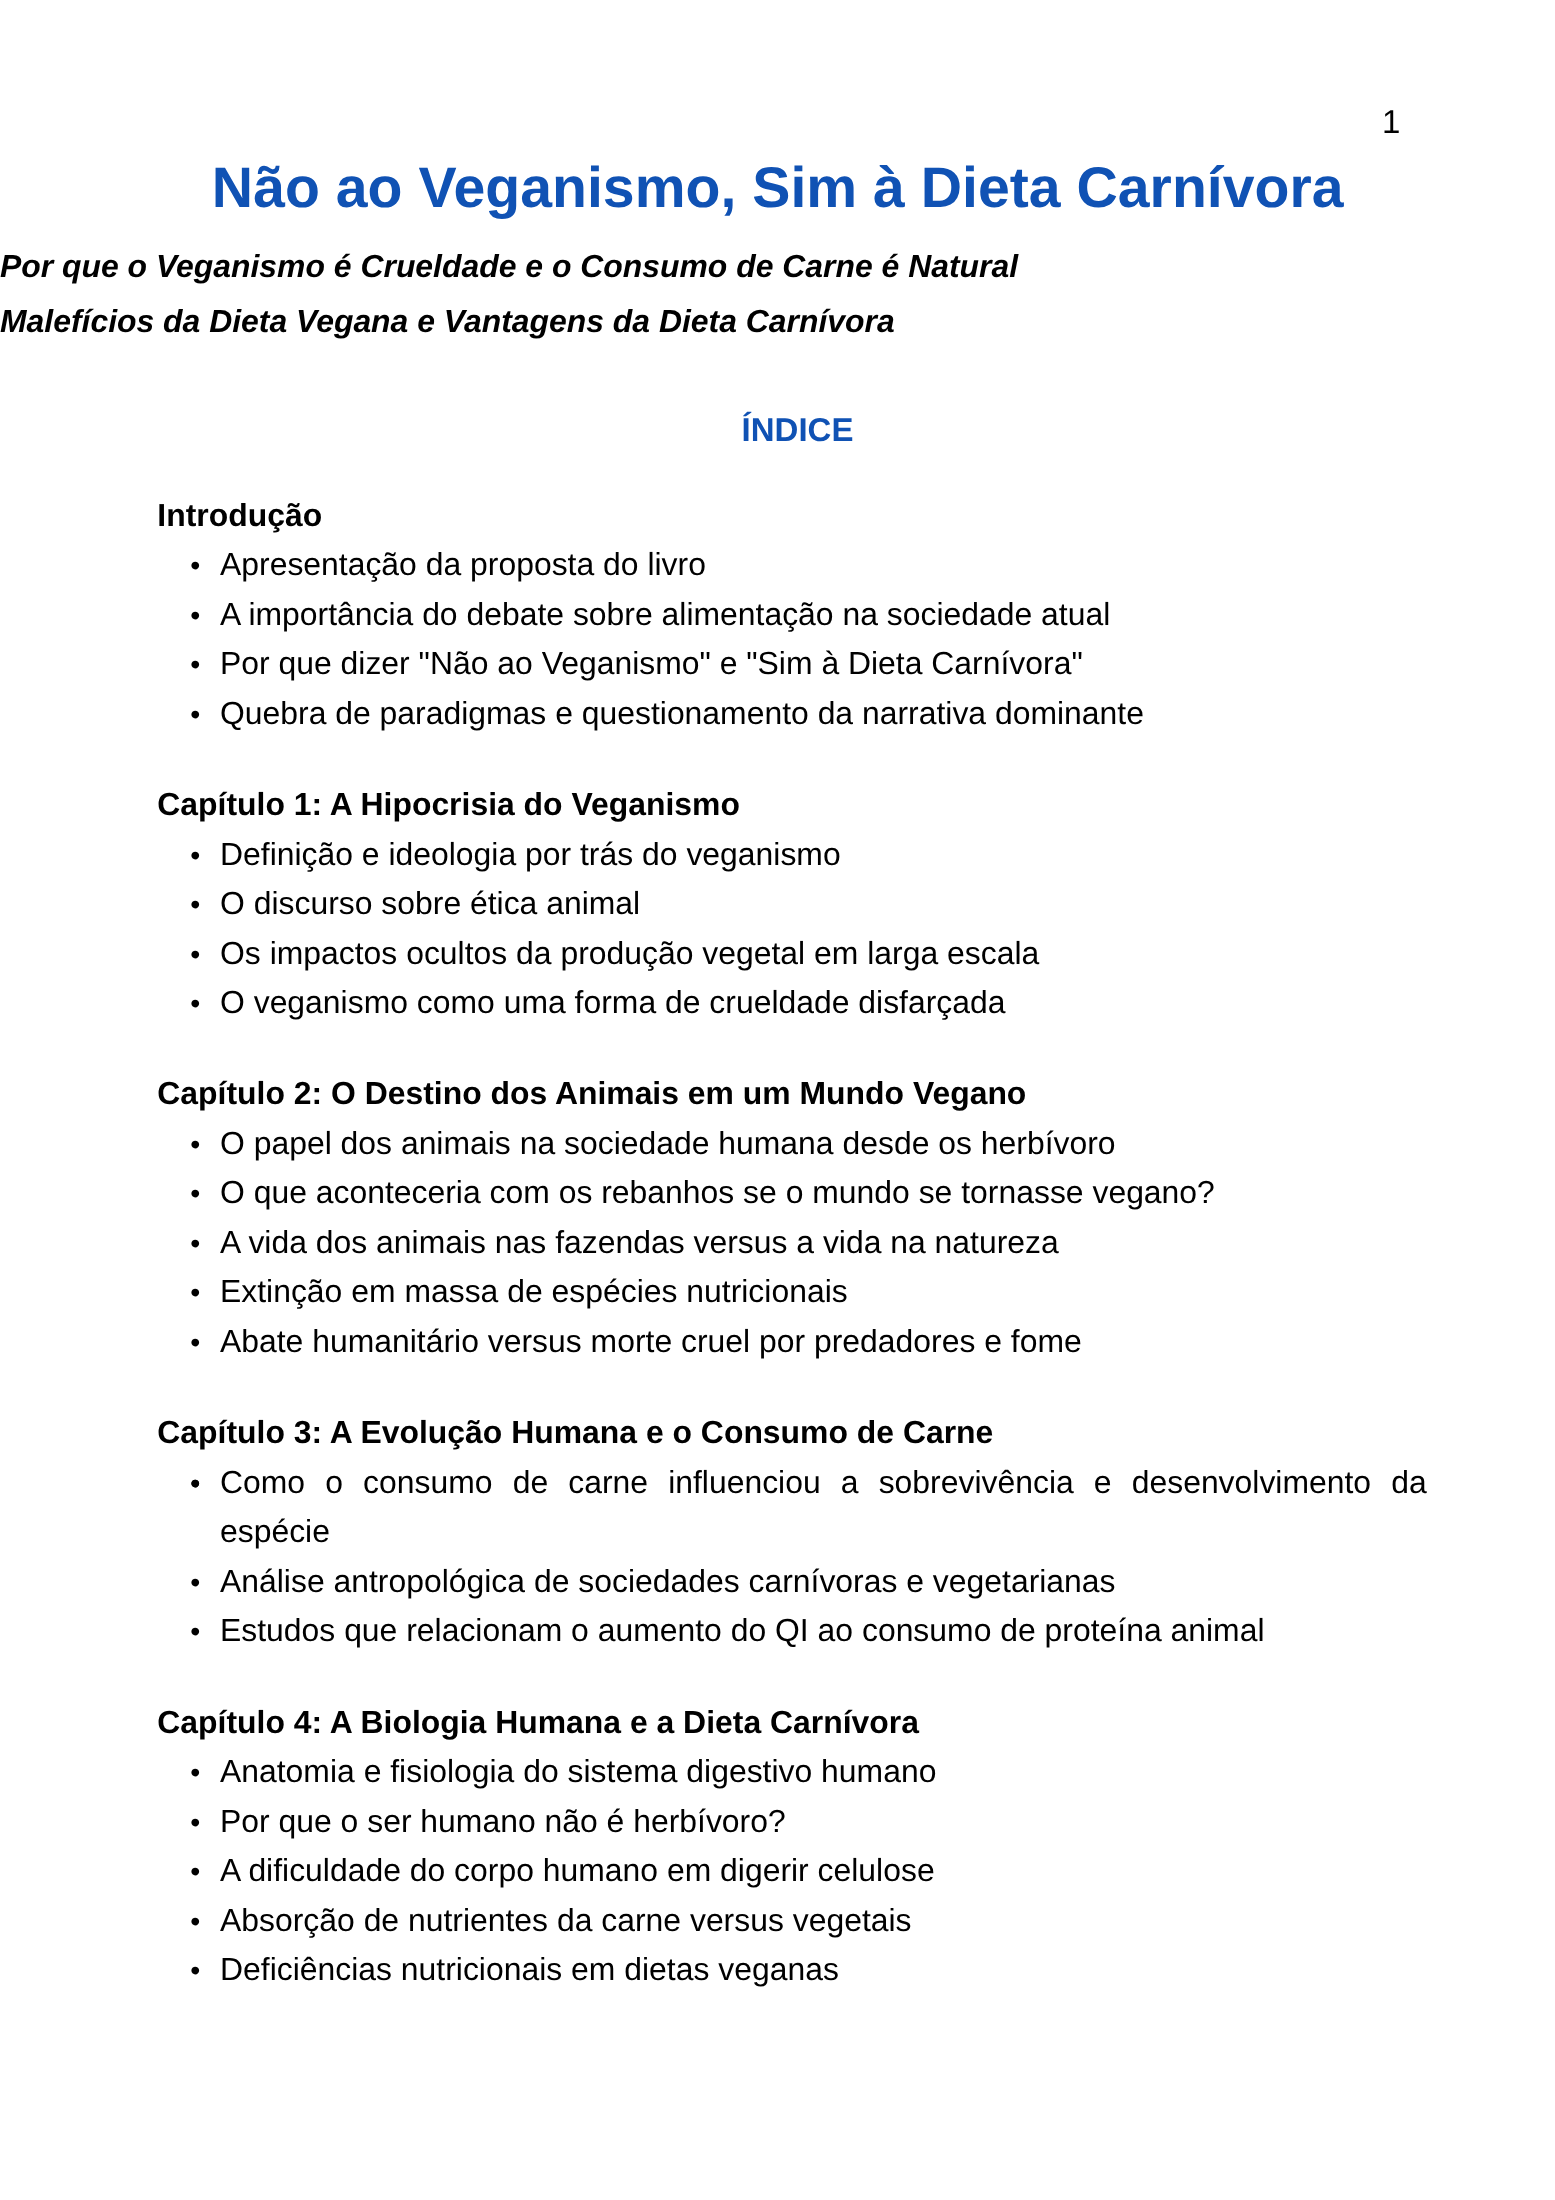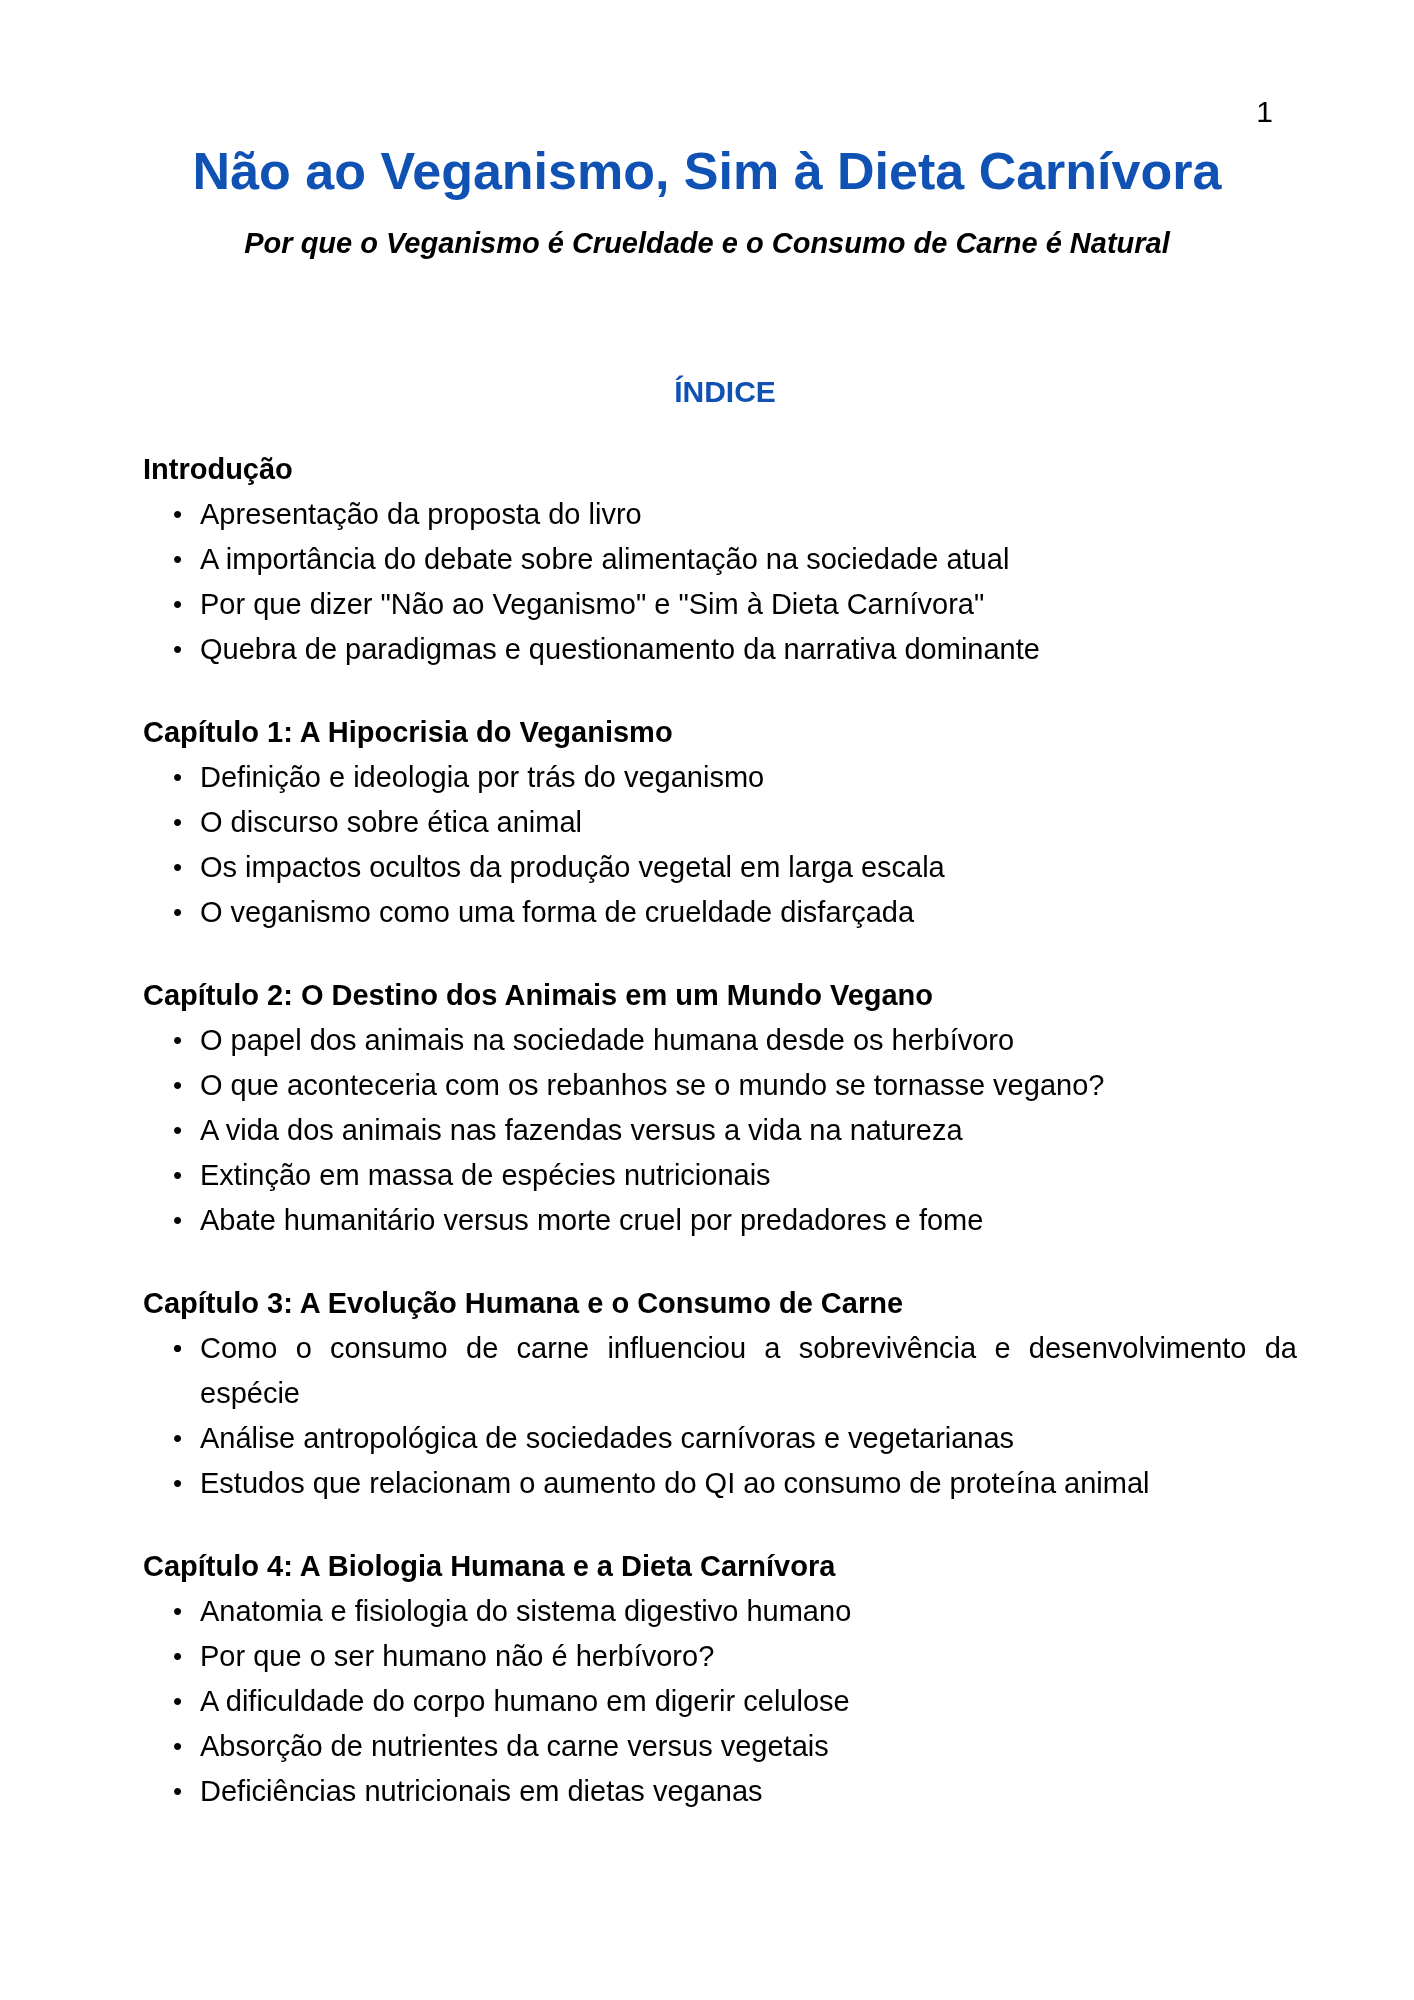--- a/index.html
+++ b/index.html
@@ -38,21 +38,20 @@
     line-height:62px;
     font-weight:bold;
     color:var(--accent);
     white-space:nowrap;
   }
   .doc-subtitles{
     position:absolute;
     top:218px;
     left:0;
     width:100%;
-    text-align:center;
     font-size:29px;
     line-height:50px;
     font-weight:bold;
     font-style:italic;
     color:var(--text);
   }
   .toc-heading{
     position:absolute;
     top:369px;
     left:18px;
@@ -101,20 +100,21 @@
   }
 </style>
 </head>
 <body>
 
 <div class="page">
   <div class="page-number">1</div>
   <h1 class="doc-title">Não ao Veganismo, Sim à Dieta Carnívora</h1>
   <div class="doc-subtitles">
     <div>Por que o Veganismo é Crueldade e o Consumo de Carne é Natural</div>
+    <div>Malefícios da Dieta Vegana e Vantagens da Dieta Carnívora</div>
   </div>
   <h2 class="toc-heading">ÍNDICE</h2>
   <div class="toc" id="toc-container">
   <section class="toc-section">
     <h3 class="section-title">Introdução</h3>
     <ul class="section-items">
   <li class="toc-item">
     <span class="bullet">•</span>
     <span class="item-text">Apresentação da proposta do livro</span>
   </li>

